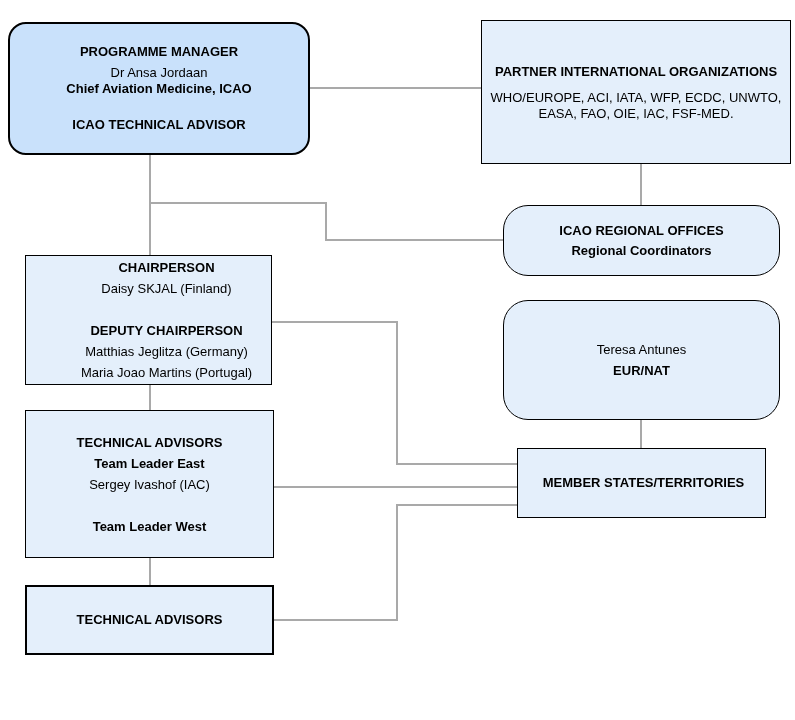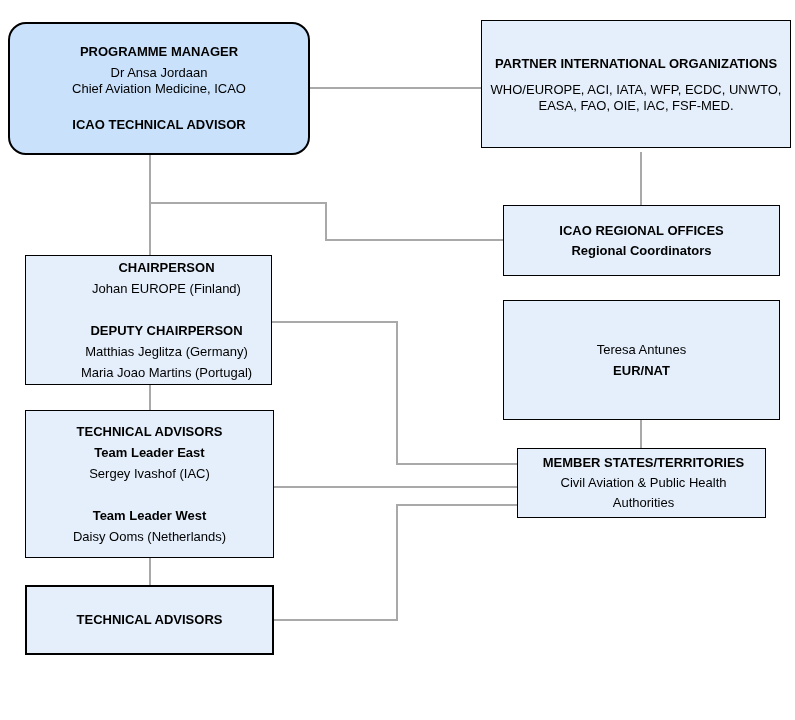--- a/index.html
+++ b/index.html
@@ -12,21 +12,21 @@
   .connectors polyline{fill:none;stroke:var(--connector,#a9a9a9);stroke-width:2px;}
   .box{
     position:absolute;z-index:2;box-sizing:border-box;
     background:var(--box-fill,#e4effb);
     border:1.5px solid var(--box-border,#000);
     display:flex;flex-direction:column;justify-content:center;align-items:center;
     text-align:center;padding:4px 8px;
   }
   .box.primary{background:var(--box-fill-primary,#c9e1fb);border-width:2px;border-radius:18px;}
   .box.heavy{border-width:2px;}
-  .box.thin{border-width:1px;}
+  .box.thin{border-width:1px;border-radius:25px;}
   .t{font-size:13px;line-height:20px;white-space:pre-line;}
   .bold{font-weight:bold;}
   .gap{height:18px;}
   .gap-sm{height:8px;}
   .lh21 .t{line-height:21px;}
   .body-wrap{max-width:300px;}
 </style>
 </head>
 <body>
 
@@ -41,61 +41,59 @@
     <polyline points="272,322 397,322 397,464 517,464"></polyline>
     <polyline points="274,487 517,487"></polyline>
     <polyline points="274,620 397,620 397,505 517,505"></polyline>
     <polyline points="150,385 150,410"></polyline>
     <polyline points="150,558 150,585"></polyline>
   </svg>
 
   <div class="box primary" style="left:8px;top:22px;width:302px;height:133px;">
     <div class="t bold" style="margin-bottom:3px;">PROGRAMME MANAGER</div>
     <div class="t" style="line-height:16px;">Dr Ansa Jordaan</div>
-    <div class="t" style="line-height:16px;">Chief Aviation Medicine, ICAO</div>
+    <div class="t" style="line-height:16px;font-weight:bold;">Chief Aviation Medicine, ICAO</div>
     <div class="gap"></div>
     <div class="t bold">ICAO TECHNICAL ADVISOR</div>
   </div>
 
-  <div class="box" style="left:481px;top:20px;width:310px;height:128px;">
+  <div class="box" style="left:481px;top:20px;width:310px;height:144px;">
     <div class="t bold">PARTNER INTERNATIONAL ORGANIZATIONS</div>
     <div class="gap-sm"></div>
     <div class="t body-wrap" style="line-height:16px;">WHO/EUROPE, ACI, IATA, WFP, ECDC, UNWTO, EASA, FAO, OIE, IAC, FSF-MED.</div>
   </div>
 
   <div class="box thin" style="left:503px;top:205px;width:277px;height:71px;">
     <div class="t bold">ICAO REGIONAL OFFICES</div>
     <div class="t bold">Regional Coordinators</div>
   </div>
 
   <div class="box thin lh21" style="left:503px;top:300px;width:277px;height:120px;">
     <div class="t">Teresa Antunes</div>
     <div class="t bold">EUR/NAT</div>
   </div>
 
   <div class="box lh21" style="left:25px;top:255px;width:247px;height:130px;padding-left:44px;">
     <div class="t bold">CHAIRPERSON</div>
-    <div class="t">Johan EUROPE (Finland)</div>
+    <div class="t">Daisy SKJAL (Finland)</div>
     <div class="t">&nbsp;</div>
     <div class="t bold">DEPUTY CHAIRPERSON</div>
     <div class="t">Matthias Jeglitza (Germany)</div>
     <div class="t">Maria Joao Martins (Portugal)</div>
   </div>
 
   <div class="box lh21" style="left:25px;top:410px;width:249px;height:148px;">
     <div class="t bold">TECHNICAL ADVISORS</div>
     <div class="t bold">Team Leader East</div>
     <div class="t">Sergey Ivashof (IAC)</div>
     <div class="t">&nbsp;</div>
     <div class="t bold">Team Leader West</div>
-    <div class="t">Daisy Ooms (Netherlands)</div>
   </div>
 
   <div class="box heavy" style="left:25px;top:585px;width:249px;height:70px;">
     <div class="t bold">TECHNICAL ADVISORS</div>
   </div>
 
   <div class="box" style="left:517px;top:448px;width:249px;height:70px;padding-left:12px;">
     <div class="t bold">MEMBER STATES/TERRITORIES</div>
-    <div class="t">Civil Aviation &amp; Public Health Authorities</div>
   </div>
 
 </div>
 
 </body></html>

